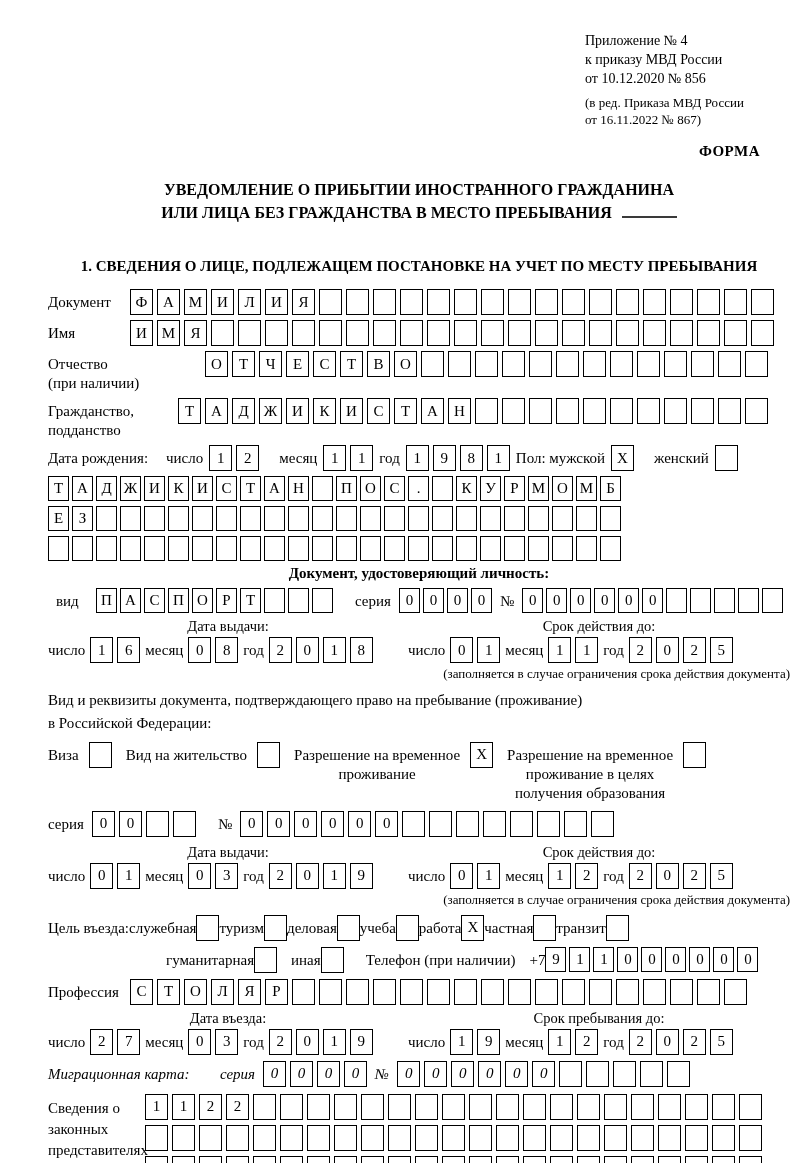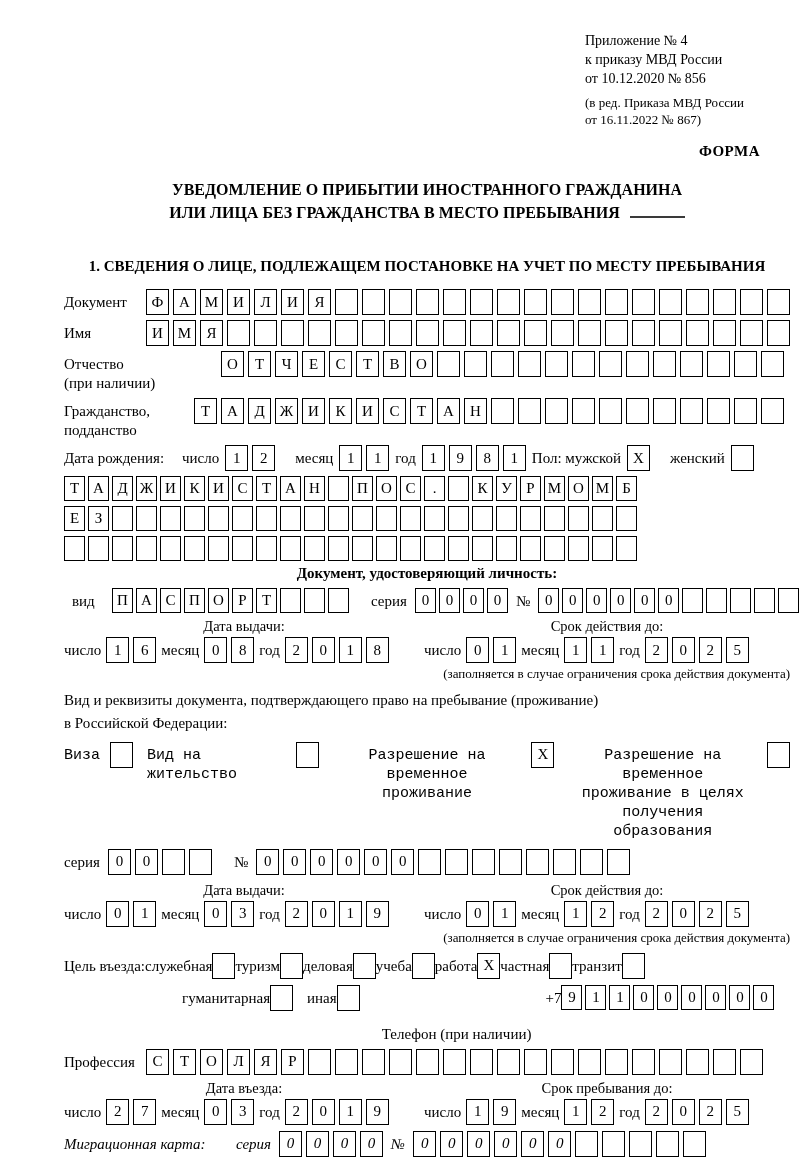--- a/index.html
+++ b/index.html
@@ -1,20 +1,20 @@
 <!DOCTYPE html>
 <html><head>
 <meta charset="utf-8">
 <style>
   * { box-sizing: border-box; }
   body { margin:0; background:#e8e8e8; }
   .page {
     width:800px; height:1163px; margin:0 auto; background:#fff; color:#000;
     font-family:"Liberation Serif","DejaVu Serif",serif;
-    padding:32px 10px 0 64px; overflow:hidden; position:relative;
+    padding:32px 10px 0 48px; overflow:hidden; position:relative;
   }
   
   .appendix { margin-left:auto; width:205px; font-size:14px; line-height:1.35; }
   .appendix .edition { font-size:13px; margin-top:5px; }
   .forma { text-align:right; font-weight:bold; font-size:15px; margin:14px 30px 0 0; letter-spacing:.5px; }
   
   .title { text-align:center; font-weight:bold; font-size:16px; line-height:1.45; margin-top:18px; }
   .blank-line { display:inline-block; width:55px; border-bottom:2px solid #3a3a3a; margin-left:10px; }
   .sec-heading { text-align:center; font-weight:bold; font-size:15px; margin-top:34px; }
   
@@ -40,21 +40,21 @@
   .dhead .dh-right { flex:1; text-align:center; }
   .drow { display:flex; margin-bottom:3px; }
   .dgroup { display:flex; align-items:flex-start; gap:5px; }
   .dgroup .lbl { padding-top:4px; }
   .dgroup-left { width:360px; }
   .note { font-size:13px; text-align:right; margin:1px 0 7px 0; }
   .intro { font-size:15px; line-height:1.55; margin:2px 0 6px 0; }
   
   .opt-row { display:flex; align-items:flex-start; gap:14px; margin-bottom:8px; }
   .opt { display:flex; align-items:flex-start; gap:10px; }
-  .opt .opt-label { font-size:15px; line-height:19px; padding-top:4px; text-align:center;font-family:Liberation Mono, monospace; }
+  .opt .opt-label { font-size:15px; line-height:19px; padding-top:4px; text-align:center; }
   .opt .opt-label.left { text-align:left; }
   
   .purpose { display:flex; align-items:flex-start; margin-bottom:6px; flex-wrap:nowrap; }
   .purpose .lbl { white-space:nowrap; }
   .indent120 { margin-left:118px; }
   .gap-wide { margin-left:14px; }
 </style>
 </head>
 <body>
 
@@ -546,21 +546,21 @@
 
     <div class="purpose indent120">
       <span class="lbl">гуманитарная</span>
       <span class="boxes">
           <span class="box"></span>
         </span>
       <span class="lbl gap-wide">иная</span>
       <span class="boxes">
           <span class="box"></span>
         </span>
-      <span class="lbl" style="margin-left:22px;margin-top:36px;">Телефон (при наличии)</span>
+      <span class="lbl" style="margin-left:22px;">Телефон (при наличии)</span>
       <span class="lbl" style="margin-left:14px;">+7</span>
       <span class="boxes compact">
           <span class="box">9</span>
           <span class="box">1</span>
           <span class="box">1</span>
           <span class="box">0</span>
           <span class="box">0</span>
           <span class="box">0</span>
           <span class="box">0</span>
           <span class="box">0</span>

